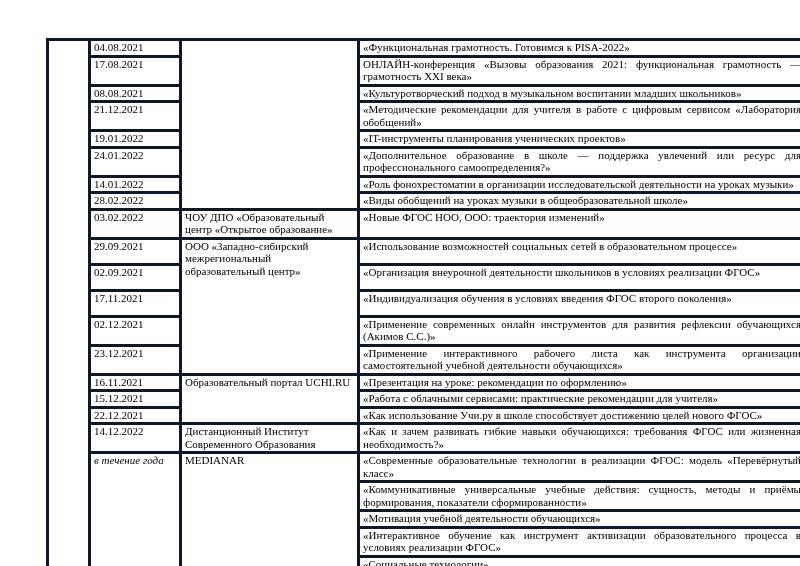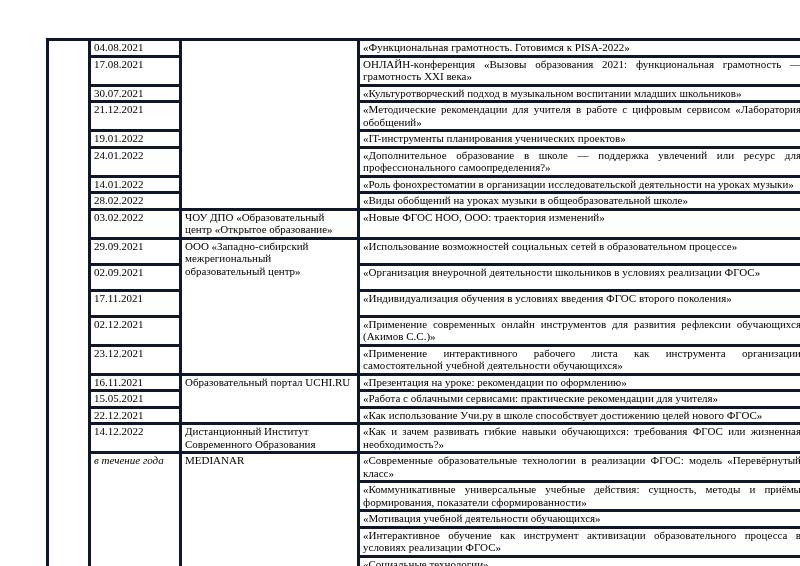--- a/index.html
+++ b/index.html
@@ -28,21 +28,21 @@
       <td class="c-side" rowspan="23"></td>
       <td class="c-date">04.08.2021</td>
       <td class="c-org" rowspan="8"></td>
       <td class="c-topic">«Функциональная грамотность. Готовимся к PISA-2022»</td>
     </tr>
     <tr>
       <td class="c-date">17.08.2021</td>
       <td class="c-topic">ОНЛАЙН-конференция «Вызовы образования 2021: функциональная грамотность — грамотность XXI века»</td>
     </tr>
     <tr class="r1">
-      <td class="c-date">30.07.2021</td>
+      <td class="c-date">08.08.2021</td>
       <td class="c-topic">«Культуротворческий подход в музыкальном воспитании младших школьников»</td>
     </tr>
     <tr>
       <td class="c-date">21.12.2021</td>
       <td class="c-topic">«Методические рекомендации для учителя в работе с цифровым сервисом «Лаборатория обобщений»</td>
     </tr>
     <tr class="r1">
       <td class="c-date">19.01.2022</td>
       <td class="c-topic">«IT-инструменты планирования ученических проектов»</td>
     </tr>
@@ -83,21 +83,21 @@
     <tr>
       <td class="c-date">23.12.2021</td>
       <td class="c-topic">«Применение интерактивного рабочего листа как инструмента организации самостоятельной учебной деятельности обучающихся»</td>
     </tr>
     <tr class="r1">
       <td class="c-date">16.11.2021</td>
       <td class="c-org" rowspan="3">Образовательный портал UCHI.RU</td>
       <td class="c-topic">«Презентация на уроке: рекомендации по оформлению»</td>
     </tr>
     <tr class="r1">
-      <td class="c-date">15.05.2021</td>
+      <td class="c-date">15.12.2021</td>
       <td class="c-topic">«Работа с облачными сервисами: практические рекомендации для учителя»</td>
     </tr>
     <tr class="r1">
       <td class="c-date">22.12.2021</td>
       <td class="c-topic">«Как использование Учи.ру в школе способствует достижению целей нового ФГОС»</td>
     </tr>
     <tr>
       <td class="c-date">14.12.2022</td>
       <td class="c-org">Дистанционный Институт Современного Образования</td>
       <td class="c-topic">«Как и зачем развивать гибкие навыки обучающихся: требования ФГОС или жизненная необходимость?»</td>

